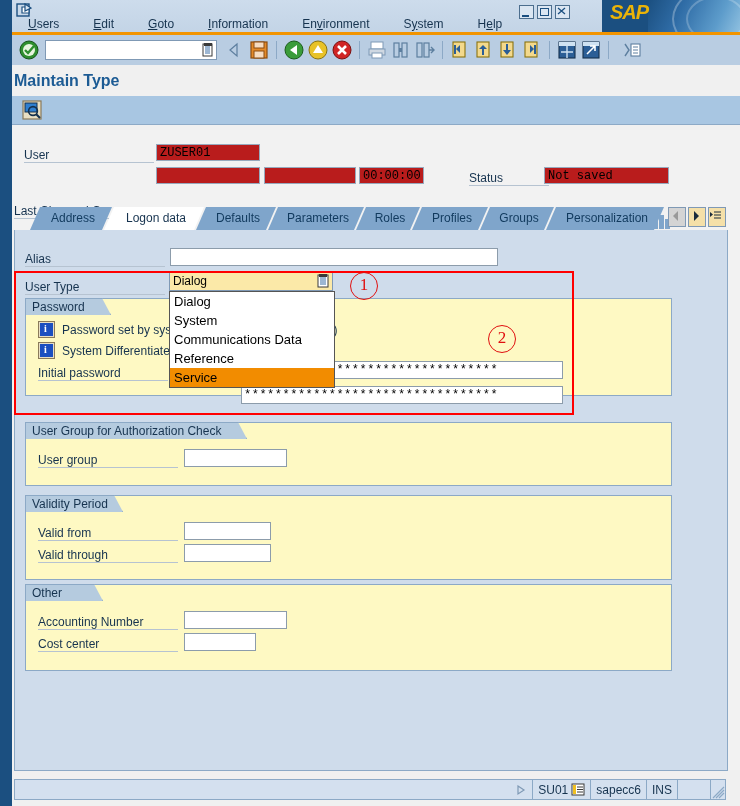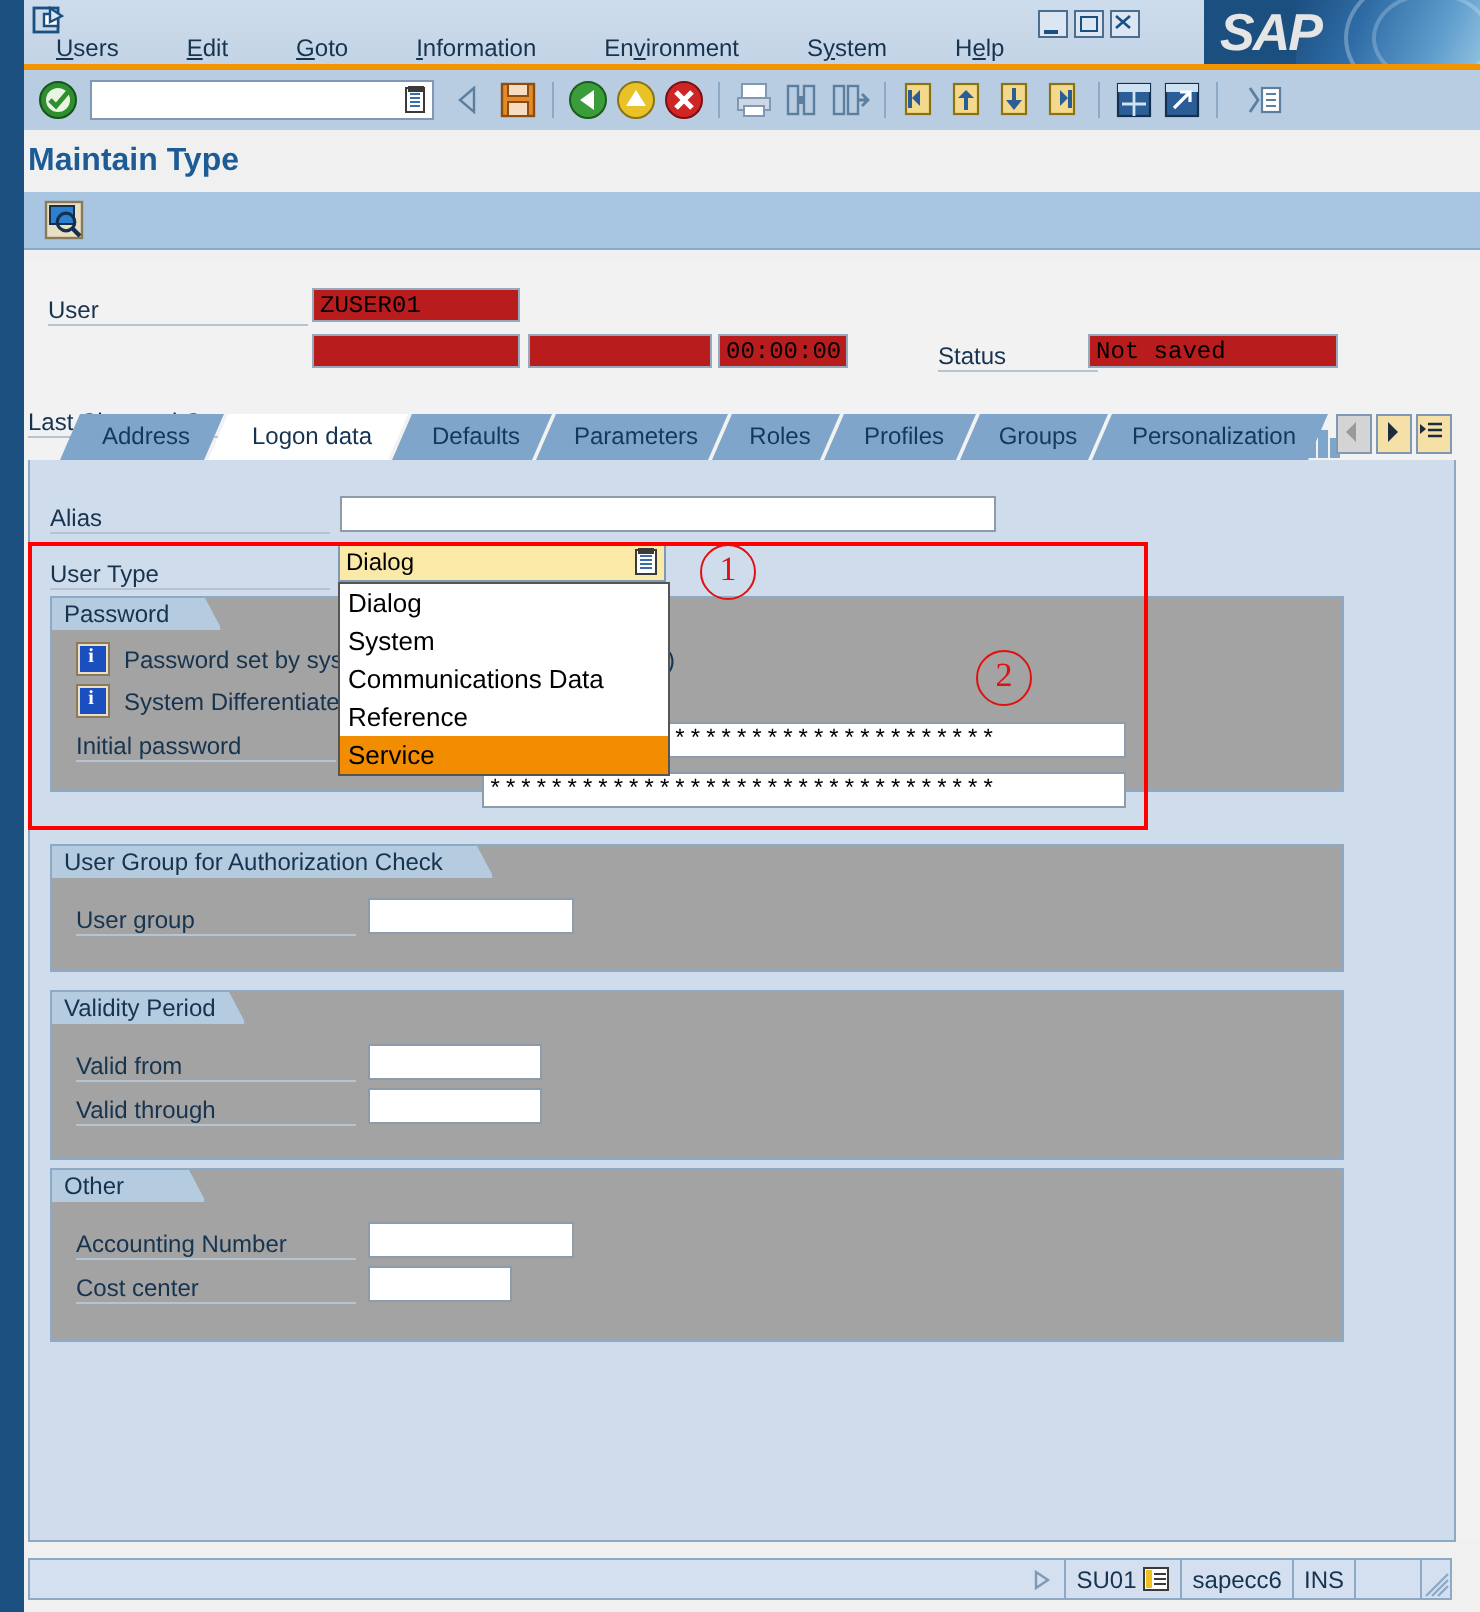--- a/index.html
+++ b/index.html
@@ -25,22 +25,22 @@
   .wb-min i{left:2px;bottom:1px;width:7px;height:2px;background:#1b4f80;}
   .wb-max i{left:2px;top:2px;width:7px;height:6px;border:1px solid #1b4f80;background:transparent;}
   .sap-logo-band{position:absolute;right:0;top:0;width:138px;height:32px;
     background:#1b4f80;overflow:hidden;}
   .sap-logo-band .grad{position:absolute;right:0;top:0;width:92px;height:32px;
     background:linear-gradient(115deg,#1b4f80 0%,#2f6ca6 35%,#5d9ccb 75%,#8fc0e0 100%);}
   .sap-logo-band .rings{position:absolute;right:-18px;top:-14px;width:82px;height:62px;
     border-radius:50%;border:2px solid rgba(255,255,255,.28);}
   .sap-logo-band .rings2{position:absolute;right:-6px;top:-4px;width:56px;height:42px;
     border-radius:50%;border:2px solid rgba(255,255,255,.22);}
-  .sap-word{position:absolute;left:8px;top:1px;color:#e5e5e5;font-weight:bold;
-    font-size:26px;letter-spacing:-1px;font-family:"Liberation Sans",sans-serif;
+  .sap-word{position:absolute;left:8px;top:1px;color:#eab308;font-weight:bold;
+    font-size:20px;letter-spacing:-1px;font-family:"Liberation Sans",sans-serif;
     font-style:italic;}
 
   
   .menubar{position:absolute;left:12px;top:16px;width:728px;height:16px;
     display:flex;align-items:center;padding-left:16px;box-sizing:border-box;gap:17px;}
   .menu-item{font-size:12px;color:#16334f;margin-right:17px;cursor:default;}
   .menu-item u{text-decoration:underline;}
   .orange-rule{position:absolute;left:12px;top:32px;width:548px;height:3px;background:#f29400;}
   .orange-rule2{position:absolute;left:560px;top:32px;width:180px;height:3px;background:#f29400;}
 
@@ -89,21 +89,21 @@
   .tab-stack i{display:block;width:5px;background:#7fa5cb;}
 
   .panel{position:absolute;left:14px;top:230px;width:712px;height:540px;
     background:#cfdceb;border:1px solid #8ca9c6;border-top:none;}
 
   .input{position:absolute;background:#fff;border:1px solid #8c9cab;height:18px;
     box-sizing:border-box;font-size:12px;font-family:"Liberation Mono","DejaVu Sans Mono",monospace;
     padding:0 2px;line-height:16px;color:#000;}
 
   
-  .group{position:absolute;background:#a3a3a3;border:1px solid #8ca9c6;}
+  .group{position:absolute;background:#fef9c3;border:1px solid #8ca9c6;}
   .group-title{position:absolute;left:-1px;top:-1px;height:17px;line-height:16px;
     background:#b5cbdf;border:1px solid #8ca9c6;border-bottom:none;font-size:12px;
     color:#16334f;padding:0 14px 0 6px;box-sizing:border-box;
     clip-path:polygon(0 0,calc(100% - 9px) 0,100% 100%,0 100%);}
 
   
   .combo{position:absolute;background:#fbe9a8;border:1px solid #7f99b5;height:19px;
     box-sizing:border-box;font-size:12px;color:#000;padding:0 3px;line-height:17px;}
   .combo .arrow{position:absolute;right:2px;top:1px;width:14px;height:15px;}
   .dropdown{position:absolute;background:#fff;border:1px solid #555;z-index:40;}

